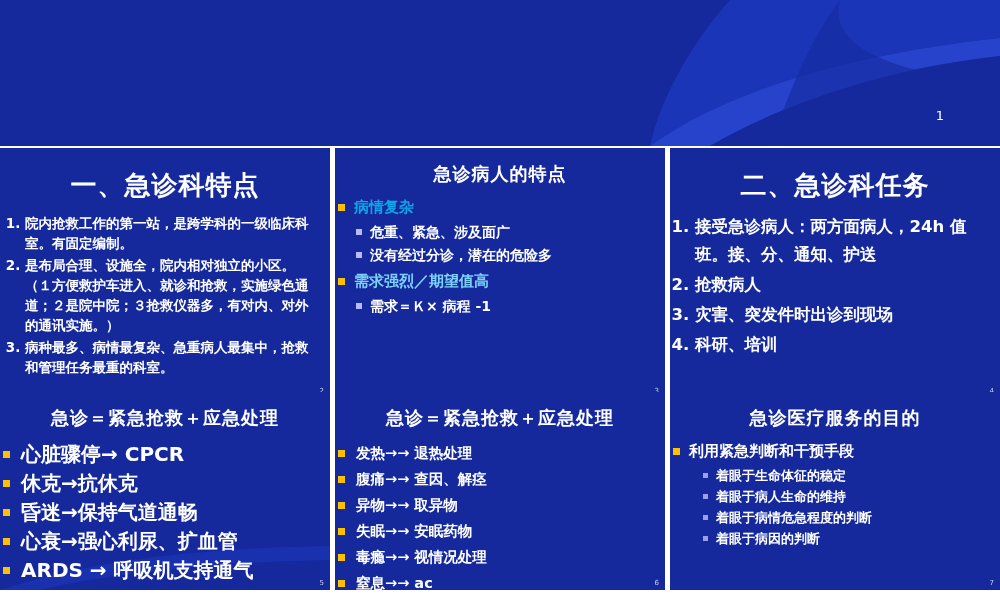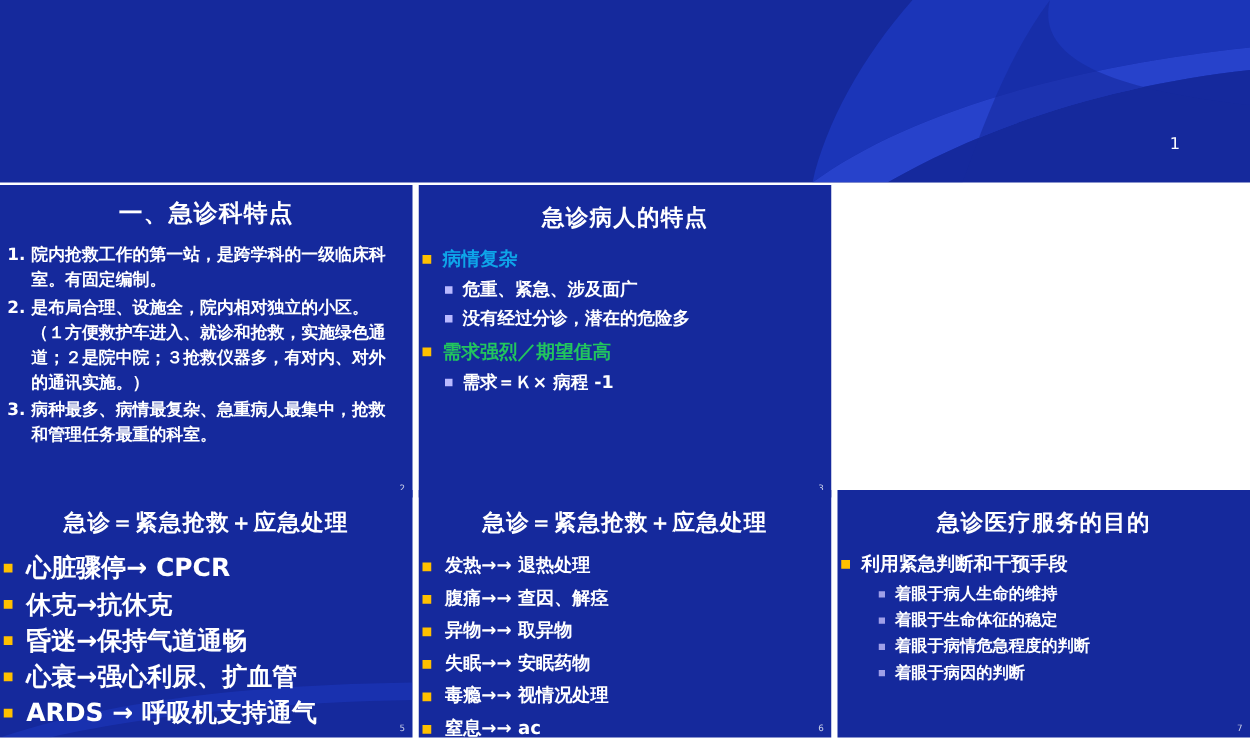--- a/index.html
+++ b/index.html
@@ -37,21 +37,21 @@
   }
   .slide:last-child{margin-right:0;width:330px;}
   .slide .num{position:absolute;right:6px;bottom:3px;font-size:7px;color:#c9cfe8;}
 
   .slide .swoosh2{position:absolute;left:0;bottom:0;width:330px;height:90px;overflow:hidden;pointer-events:none;}
 
   .title{
     text-align:center;font-weight:bold;color:#ffffff;
     letter-spacing:1px;
   }
-  .t-22{font-size:19px;padding-top:10px;}
+  .t-22{font-size:26px;padding-top:20px;}
   .t-20{font-size:18px;padding-top:14px;}
 
   .body{position:relative;z-index:2;padding:6px 12px 0 3px;}
 
   
   ol.num-list{margin:4px 0 0 0;padding-left:22px;}
   ol.num-list li{
     font-size:14px;line-height:21px;margin-bottom:2px;font-weight:bold;
   }
   ol.num-list.small li{font-size:13.5px;line-height:20px;font-weight:bold;}
@@ -69,21 +69,21 @@
   ul.b2 > li::before{
     content:"";position:absolute;left:0;top:7px;width:6px;height:6px;background:#b9b9ff;
   }
   ul.b3{list-style:none;margin:2px 0 0 0;padding-left:30px;}
   ul.b3 > li{position:relative;padding-left:13px;margin:1px 0;font-size:13px;line-height:20px;font-weight:bold;}
   ul.b3 > li::before{
     content:"";position:absolute;left:0;top:7px;width:5px;height:5px;background:#9f9fe8;
   }
 
   .c-yellow{color:#0ea5e9;}
-  .c-green{color:#22c55e;}
+  .c-green{color:#7dd3fc;}
 
   ul.arrow{list-style:none;margin:6px 0 0 0;padding:0;}
   ul.arrow > li{position:relative;padding-left:18px;margin:7px 0;font-size:20px;font-weight:bold;line-height:22px;}
   ul.arrow > li::before{
     content:"";position:absolute;left:0;top:8px;width:7px;height:7px;background:#ffc000;
   }
   ul.arrow.tight > li{margin:4px 0;font-size:14.5px;}
 </style>
 </head>
 <body>
@@ -128,20 +128,32 @@
         <ul class="b">
           <li class="c-green">需求强烈／期望值高</li>
         </ul>
         <ul class="b2">
           <li>需求＝Ｋ× 病程 -1</li>
         </ul>
       </div>
       <div class="num">3</div>
     </div>
 
+    <div class="slide">
+      <div class="title t-22">二、急诊科任务</div>
+      <div class="body">
+        <ol class="num-list big">
+          <li>接受急诊病人：两方面病人，24h 值班。接、分、通知、护送</li>
+          <li>抢救病人</li>
+          <li>灾害、突发件时出诊到现场</li>
+          <li>科研、培训</li>
+        </ol>
+      </div>
+      <div class="num">4</div>
+    </div>
   </div>
 
   <div class="row row2">
 
     <div class="slide">
       <div class="swoosh2">
         <svg width="330" height="90" viewBox="0 0 330 90" xmlns="http://www.w3.org/2000/svg">
           <path d="M0,90 C90,60 200,48 330,46 L330,60 C210,62 110,74 40,90 Z" fill="#1b35b8" opacity="0.7"></path>
         </svg>
       </div>
@@ -173,22 +185,22 @@
       <div class="num">6</div>
     </div>
 
     <div class="slide">
       <div class="title t-20">急诊医疗服务的目的</div>
       <div class="body">
         <ul class="b">
           <li>利用紧急判断和干预手段</li>
         </ul>
         <ul class="b3">
+          <li>着眼于生命体征的稳定</li>
           <li>着眼于病人生命的维持</li>
-          <li>着眼于生命体征的稳定</li>
           <li>着眼于病情危急程度的判断</li>
           <li>着眼于病因的判断</li>
         </ul>
       </div>
       <div class="num">7</div>
     </div>
   </div>
 
 </div>
 

